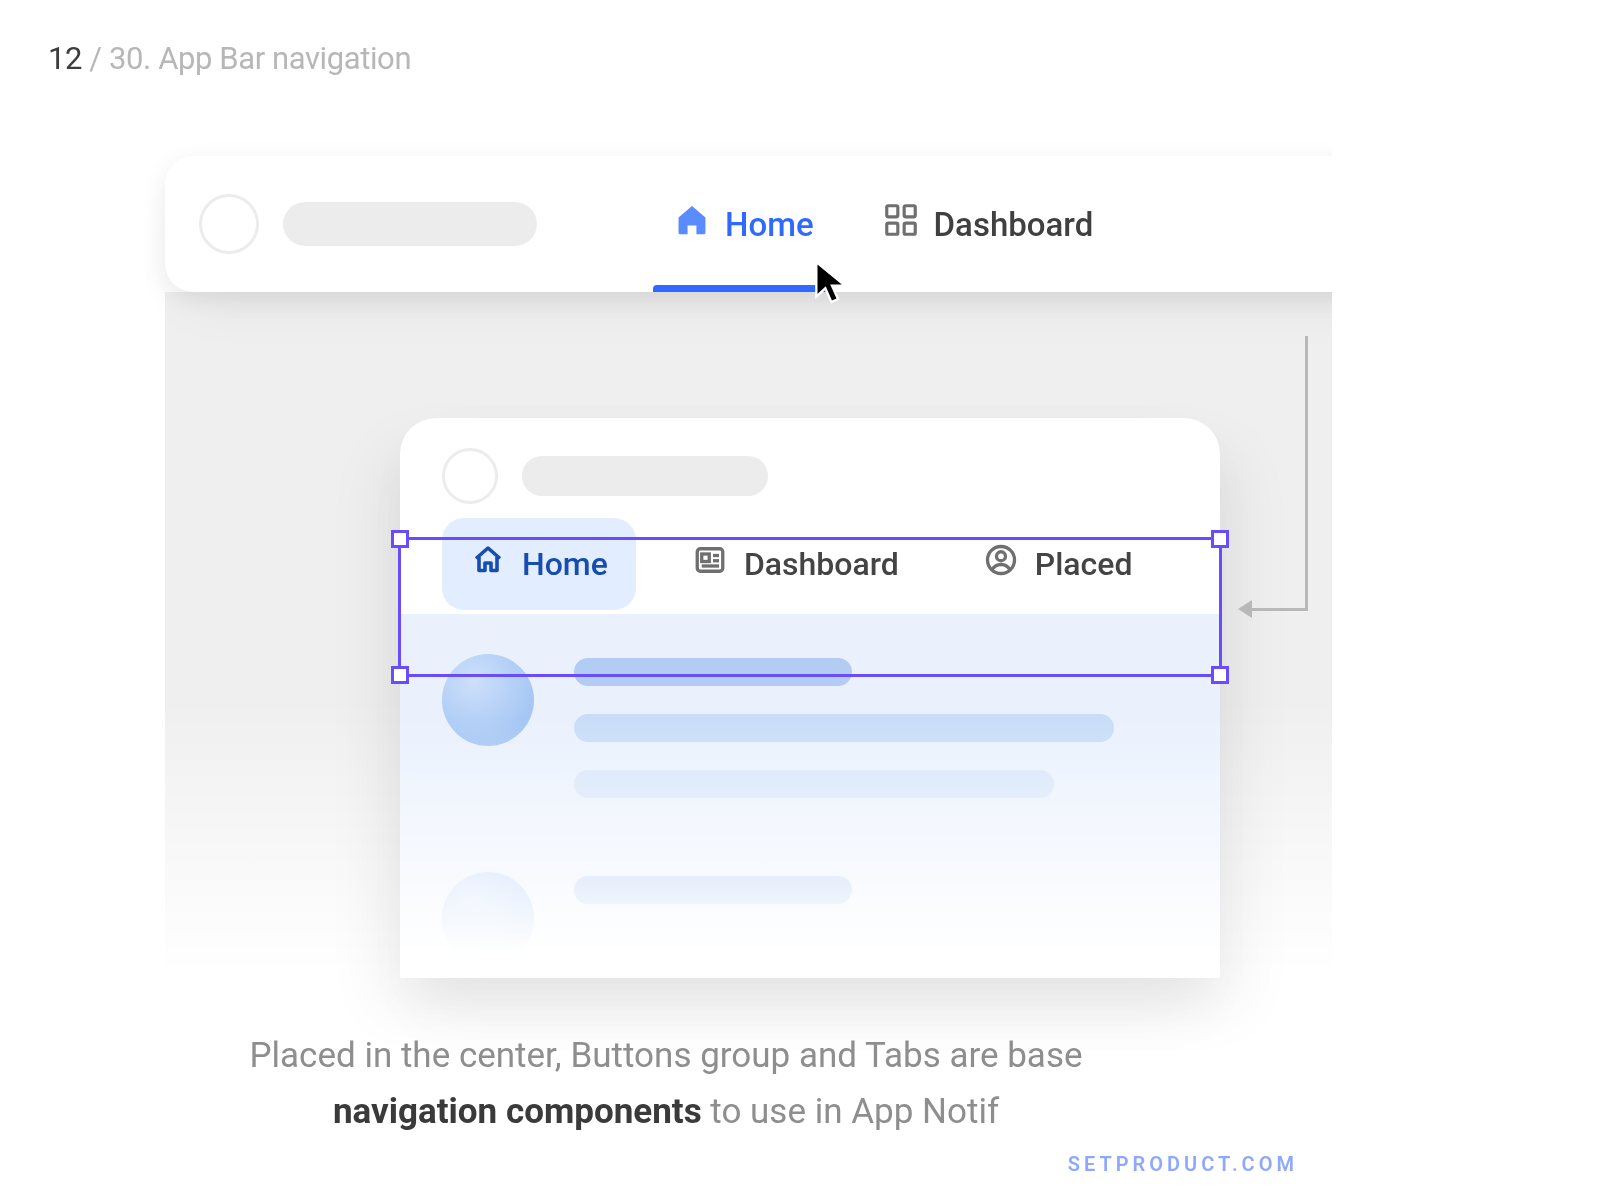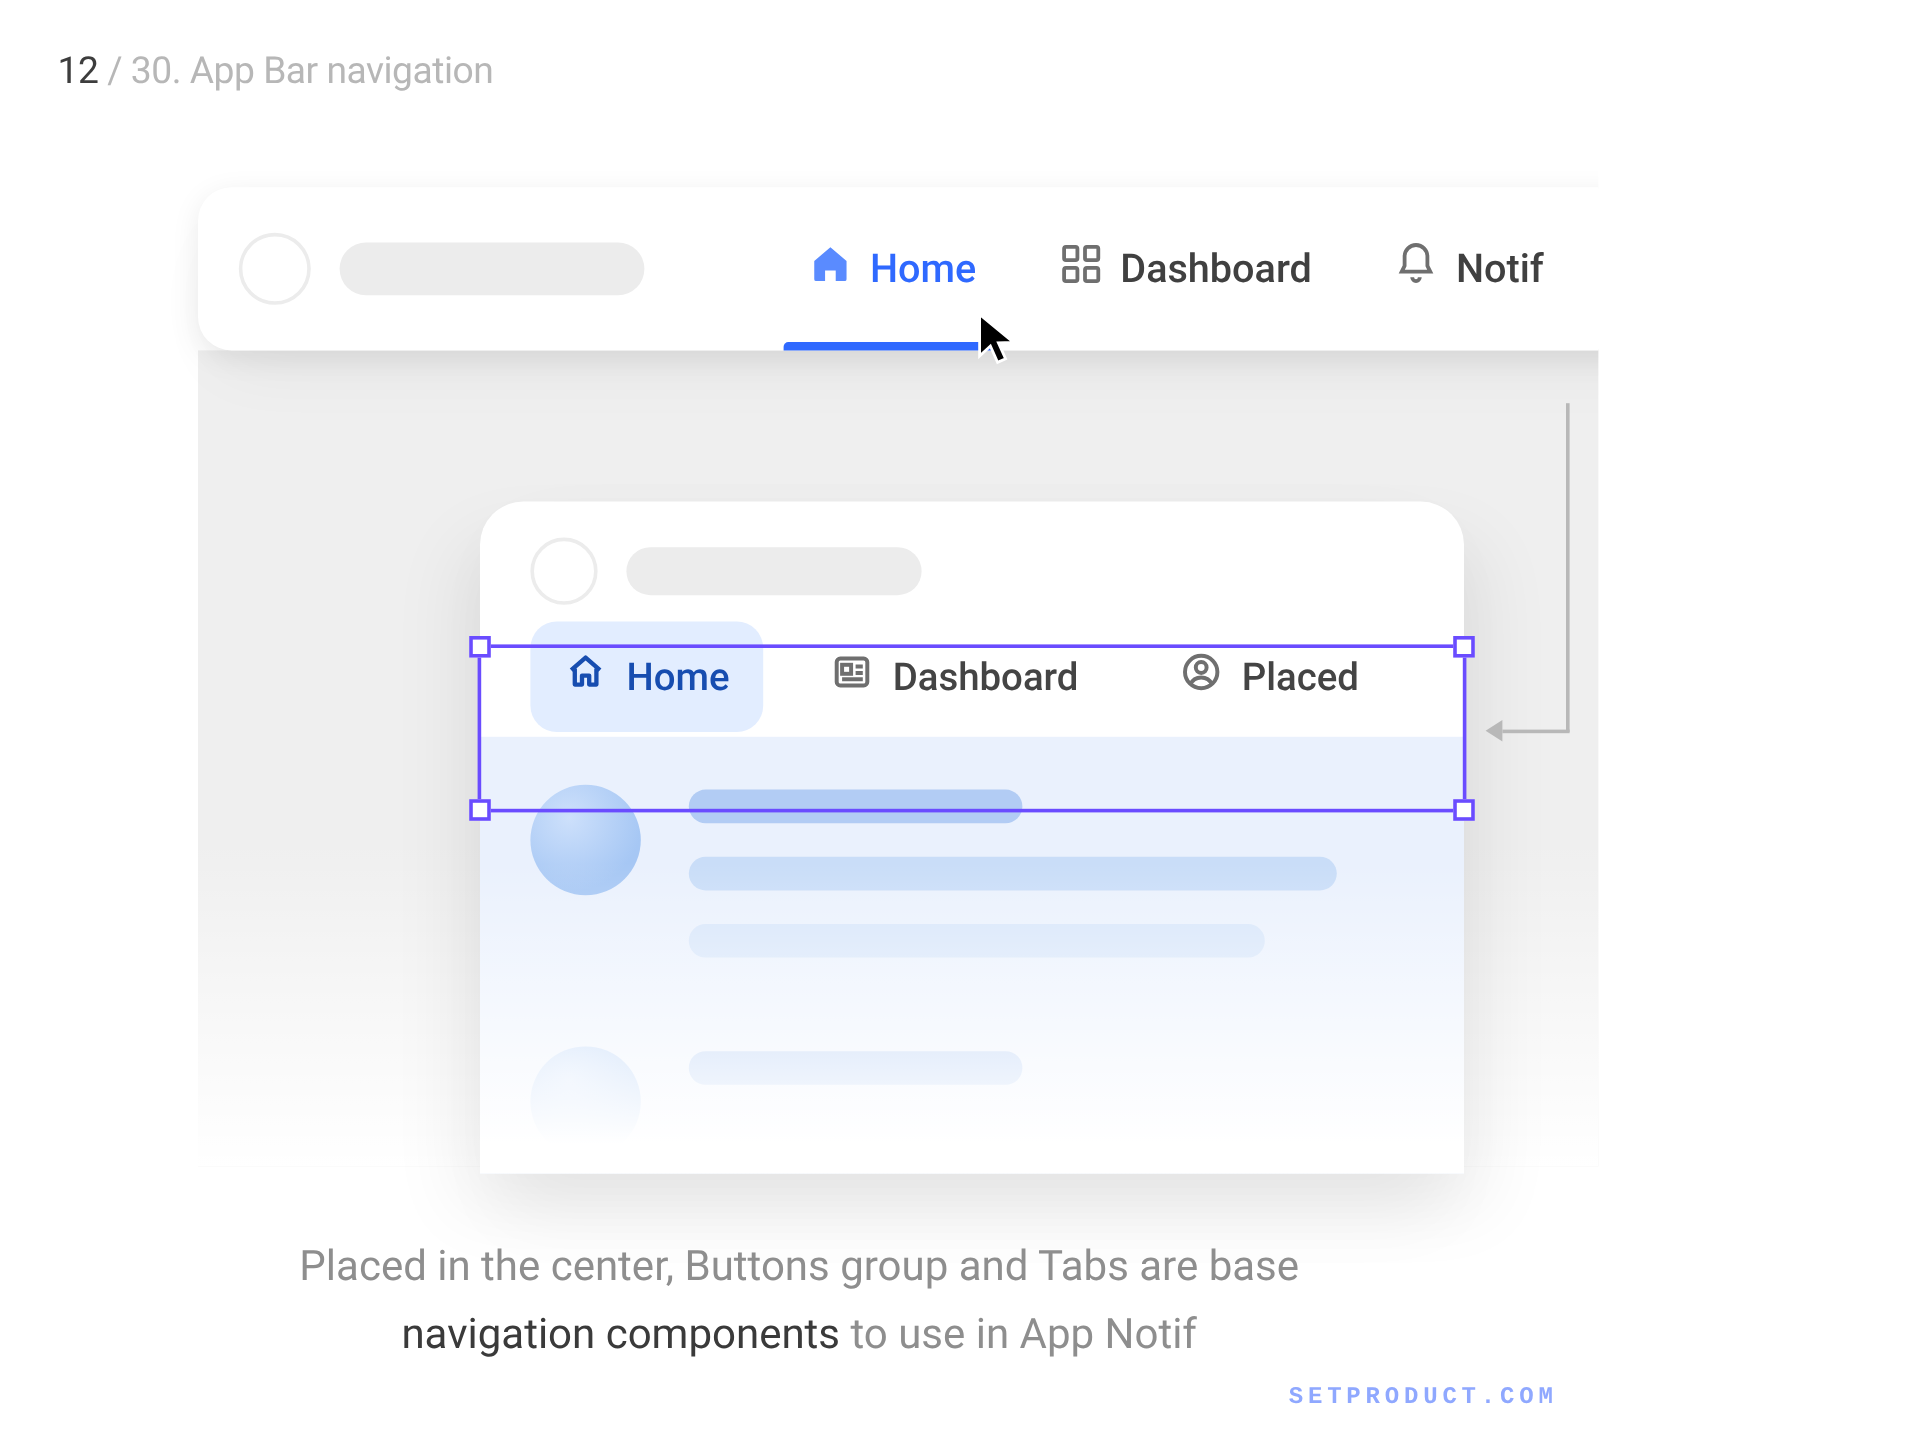--- a/index.html
+++ b/index.html
@@ -170,27 +170,26 @@
     border-right: 14px solid #b8b8b8;
   }
   
   .caption {
     position: absolute;
     left: 0; right: 0; top: 1028px;
     text-align: center;
     font-size: 35px; line-height: 1.6;
     color: #8e8e8e;
   }
-  .caption .strong { color: #3a3a3a; font-weight: 400; }
+  .caption .strong { color: #3a3a3a; font-weight: 700; }
   
   .watermark {
     position: absolute; right: 34px; bottom: 24px;
     font-size: 20px; letter-spacing: 4px; font-weight: 600;
     color: #8fa8ff;
-    font-family: Liberation Mono, monospace;
   }
 </style>
 </head>
 <body>
 
 <div class="frame">
 
   <div class="page-index">
     <span>12</span><span class="muted"> / </span><span class="muted">30</span><span class="muted">. </span><span class="muted">App Bar navigation</span>
   </div>
@@ -220,29 +219,20 @@
               <rect x="3" y="3" width="7" height="7" rx="1"></rect>
               <rect x="14" y="3" width="7" height="7" rx="1"></rect>
               <rect x="14" y="14" width="7" height="7" rx="1"></rect>
               <rect x="3" y="14" width="7" height="7" rx="1"></rect>
             </svg>
         </span>
         <span>Dashboard</span>
       </div>
 
 
-      <div class="tab">
-        <span>
-          <svg viewBox="0 0 24 24" fill="none" stroke="#6f6f6f" stroke-width="2">
-              <path d="M6 8a6 6 0 1 1 12 0v5l1.5 3H4.5L6 13V8Z"></path>
-              <path d="M10 19a2 2 0 0 0 4 0"></path>
-            </svg>
-        </span>
-        <span>Notif</span>
-      </div>
 
     </div>
   </div>
 
   <div class="card">
     <div class="card-head">
       <div class="logo-circle"></div>
       <div class="logo-bar"></div>
     </div>
 

